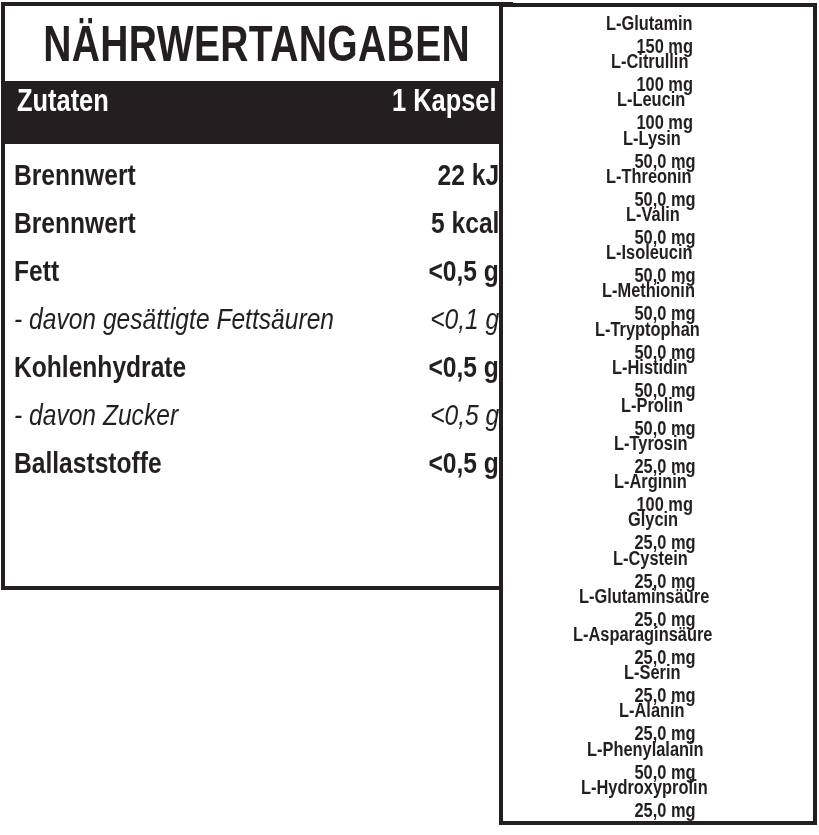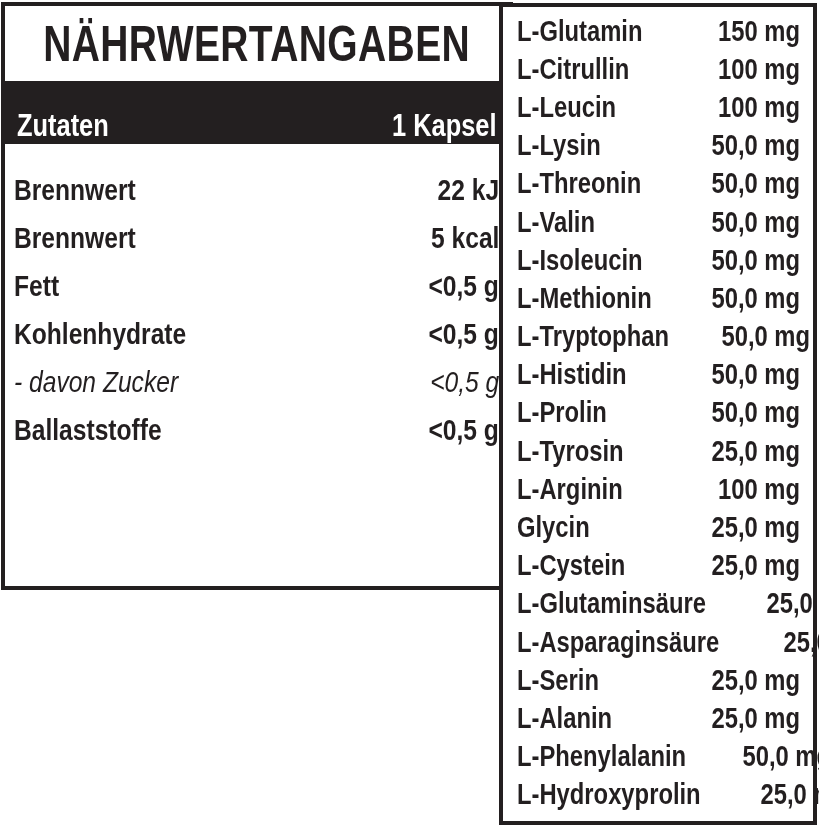--- a/index.html
+++ b/index.html
@@ -19,33 +19,33 @@
     border-bottom:2px solid #231f20; overflow:hidden;
   }
   .title-text {
     font-size:50px; font-weight:bold; white-space:nowrap; line-height:1;
     display:inline-block; transform:scaleX(0.78); transform-origin:50% 50%;
     letter-spacing:0.5px;
   }
 
   .header-bar {
     height:61px; background:#231f20; color:#ffffff;
-    display:flex; align-items:flex-end; justify-content:space-between;
+    display:flex; align-items:flex-start; justify-content:space-between;
     padding:0 12px; font-size:31px; font-weight:bold; white-space:nowrap;
   }
 
-  .rows-left  { padding:22px 10px 0 9px; }
+  .rows-left  { padding:7px 10px 0 9px; }
   .rows-right { padding:5px 13px 0 14px; }
 
   .row {
     display:flex; justify-content:space-between; align-items:center;
     white-space:nowrap;
   }
   .rows-left  .row { height:48px; font-size:30px; font-weight:bold; }
-  .rows-right .row { height:38.2px; font-size:29px; font-weight:bold; }
+  .rows-right .row { height:38.2px; font-size:20px; font-weight:bold;flex-direction:column; }
   .row.italic { font-style:italic; font-weight:normal; }
 
   .cond-l { display:inline-block; transform:scaleX(0.82); transform-origin:0 50%; }
   .cond-r { display:inline-block; transform:scaleX(0.82); transform-origin:100% 50%; }
 </style>
 </head>
 <body>
 
 <div class="canvas">
 
@@ -62,20 +62,24 @@
           <span class="cond-l">Brennwert</span>
           <span class="cond-r">22 kJ</span>
         </div>
         <div class="row">
           <span class="cond-l">Brennwert</span>
           <span class="cond-r">5 kcal</span>
         </div>
         <div class="row">
           <span class="cond-l">Fett</span>
           <span class="cond-r">&lt;0,5 g</span>
+        </div>
+        <div class="row italic">
+          <span class="cond-l">- davon gesättigte Fettsäuren</span>
+          <span class="cond-r">&lt;0,1 g</span>
         </div>
         <div class="row">
           <span class="cond-l">Kohlenhydrate</span>
           <span class="cond-r">&lt;0,5 g</span>
         </div>
         <div class="row italic">
           <span class="cond-l">- davon Zucker</span>
           <span class="cond-r">&lt;0,5 g</span>
         </div>
         <div class="row">

